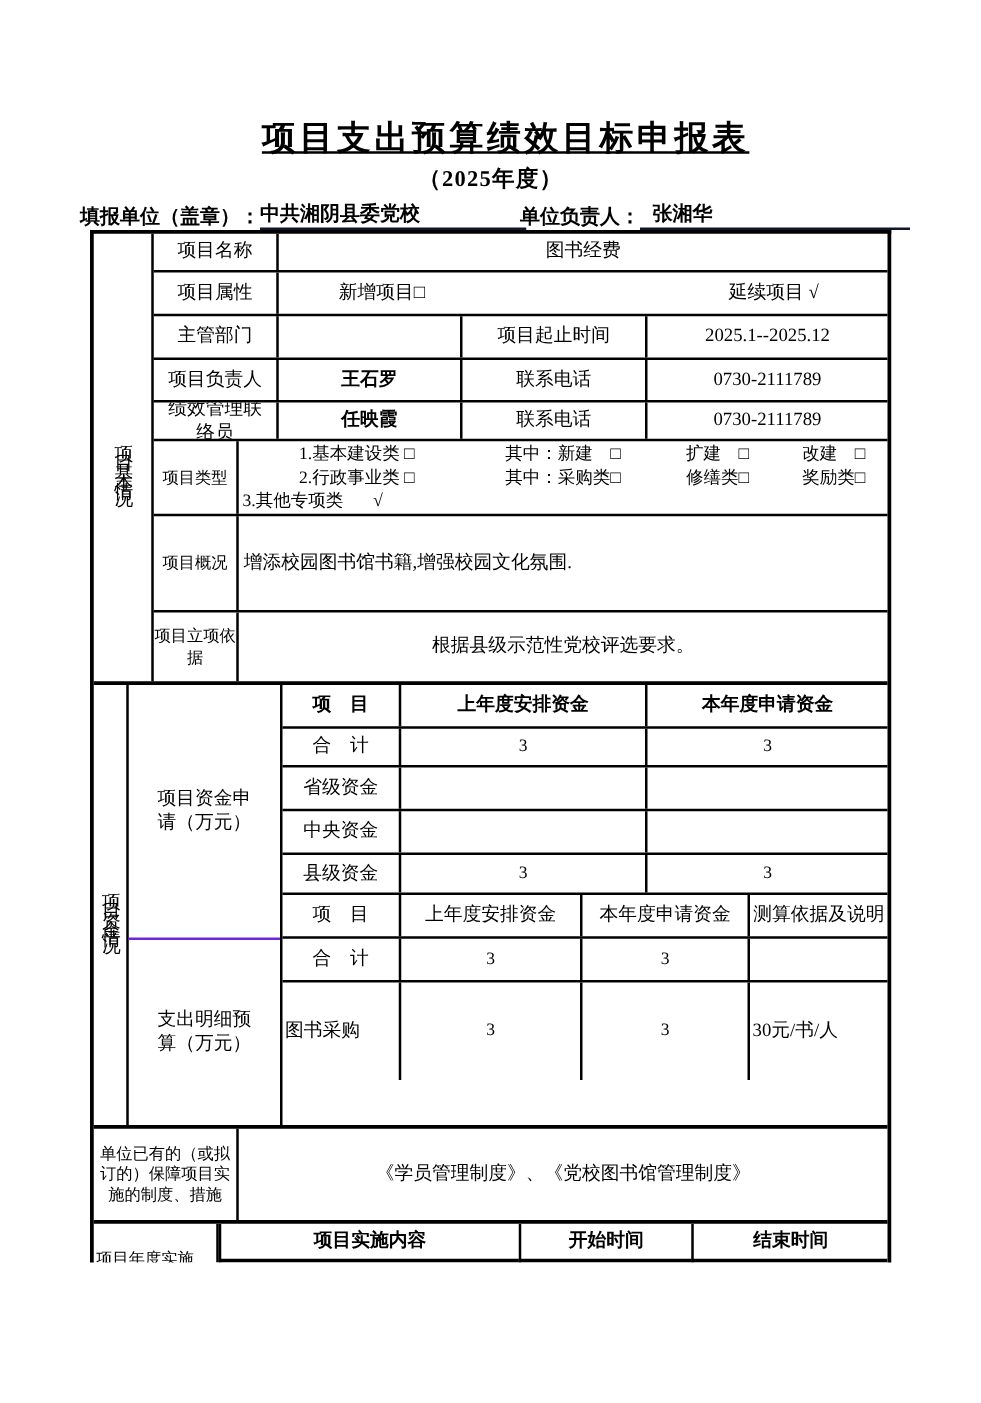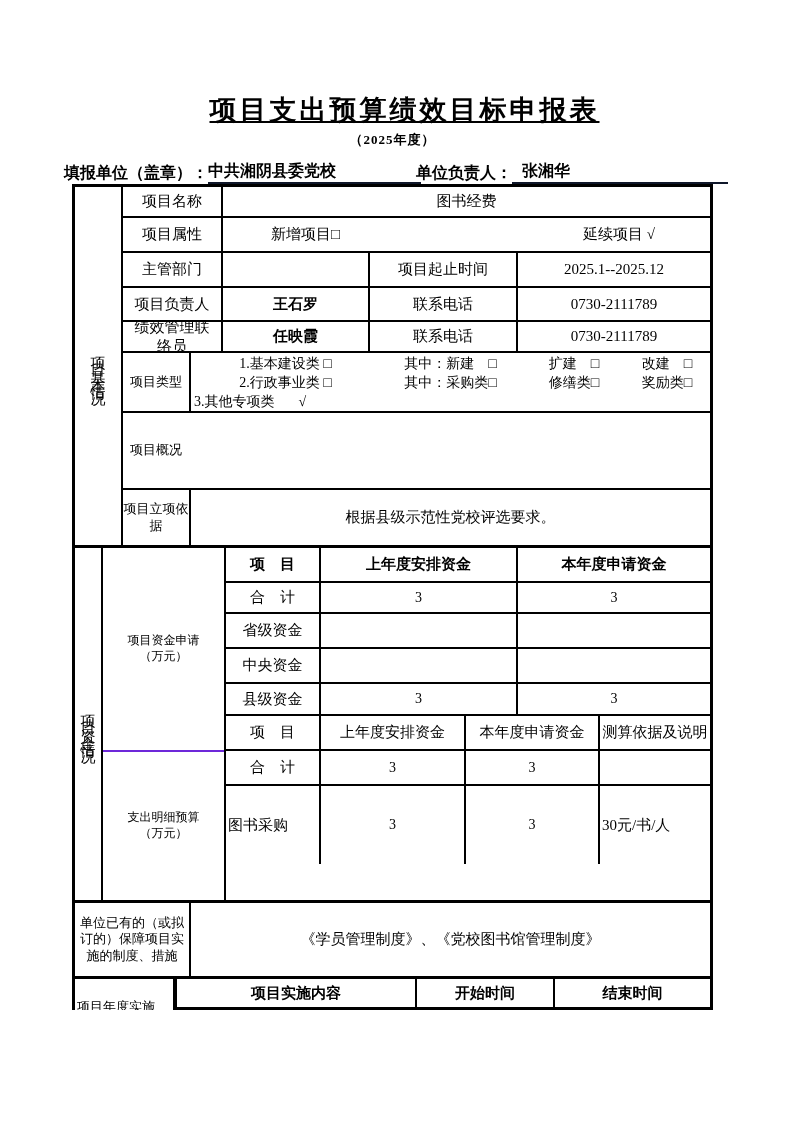--- a/index.html
+++ b/index.html
@@ -3,21 +3,21 @@
 <meta charset="utf-8">
 <style>
   * { margin:0; padding:0; box-sizing:border-box; }
   html,body { background:#fff; }
   body { width:785px; height:1122px; position:relative; font-family:"Liberation Serif","DejaVu Serif",serif; color:#000; }
   #page { position:absolute; inset:0; overflow:hidden; background:#fff; }
 
   .doc-title { position:absolute; top:92px; left:12px; width:785px; text-align:center;
                font-size:27px; font-weight:bold; letter-spacing:3px;text-decoration:underline; }
   .doc-subtitle { position:absolute; top:131px; left:0; width:785px; text-align:center;
-                  font-size:13px; font-weight:bold; letter-spacing:1px; }
+                  font-size:18px; font-weight:bold; letter-spacing:1px; }
   .info-line { position:absolute; top:161px; left:64px; width:657px; height:22px;
                font-size:16px; font-weight:bold; white-space:nowrap; }
   .info-left { position:absolute; left:0; top:0; }
   .info-right { position:absolute; left:352px; top:0; }
   .u-line { display:inline-block; border-bottom:2px solid #0f172a; vertical-align:bottom; }
   .u1 { width:213px; }
   .u2 { width:216px; padding-left:10px; }
 
   
   .tbl { position:absolute; top:184px; left:72px; width:641px; height:826px;
@@ -60,21 +60,21 @@
   .type-line { display:flex; line-height:19px; white-space:pre; }
   .t0 { width:183px; } .t1 { width:147px; } .t2 { width:100px; } .t3 { flex:1; }
   .t-check { padding-left:24px; }
 
   .overview-cell { padding-left:4px; }
 
   
   .b-vcol { width:28px; }
   .b-labelcol { width:123px; border-right:2px solid #000; display:flex; flex-direction:column; }
   .b-label { flex:none; display:flex; align-items:center; justify-content:center;
-             text-align:center; font-size:12px; line-height:1.3; padding:0 17px; }
+             text-align:center; font-size:15px; line-height:1.3; padding:0 17px; }
   .b-label + .b-label { border-top:2px solid #6d28d9; }
   .b-name { width:93px; }
   .b-prev-a { width:197px; }
   .b-curr-a { flex:1; }
   .b-prev-b { width:145px; }
   .b-curr-b { width:134px; }
   .b-basis { flex:1; }
   .num { font-size:14px; }
 
   
@@ -158,20 +158,21 @@
               <span class="t3">奖励类□</span>
             </div>
             <div class="type-line">
               <span>3.其他专项类</span>
               <span class="t-check">√</span>
             </div>
           </div>
         </div>
         <div class="row h77">
           <div class="c first a-label-n small">项目概况</div>
+          <div class="c a-span left overview-cell">增添校园图书馆书籍,增强校园文化氛围.</div>
         </div>
         <div class="row h57">
           <div class="c first a-label-n small">项目立项依据</div>
           <div class="c a-span">根据县级示范性党校评选要求。</div>
         </div>
       </div>
     </div>
 
     <div class="sect tdiv">
       <div class="vcol b-vcol">

